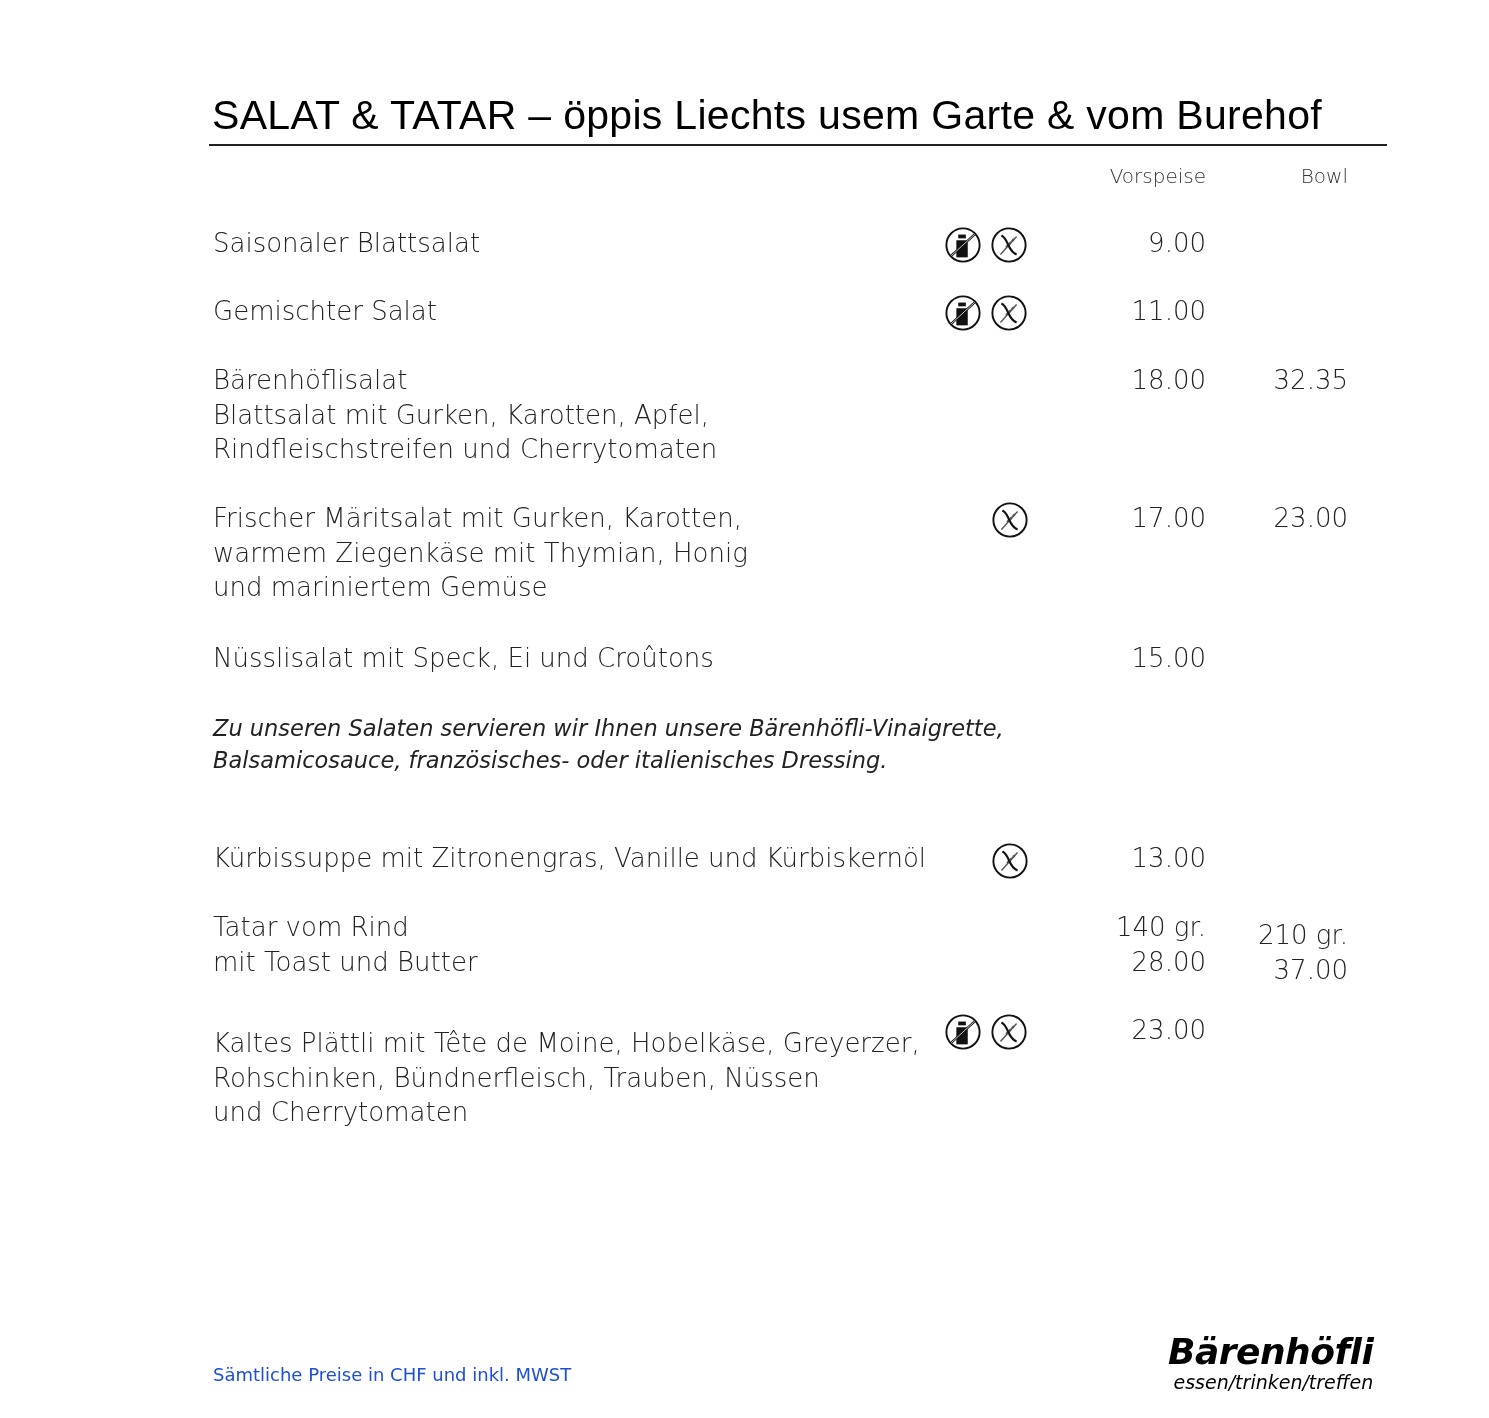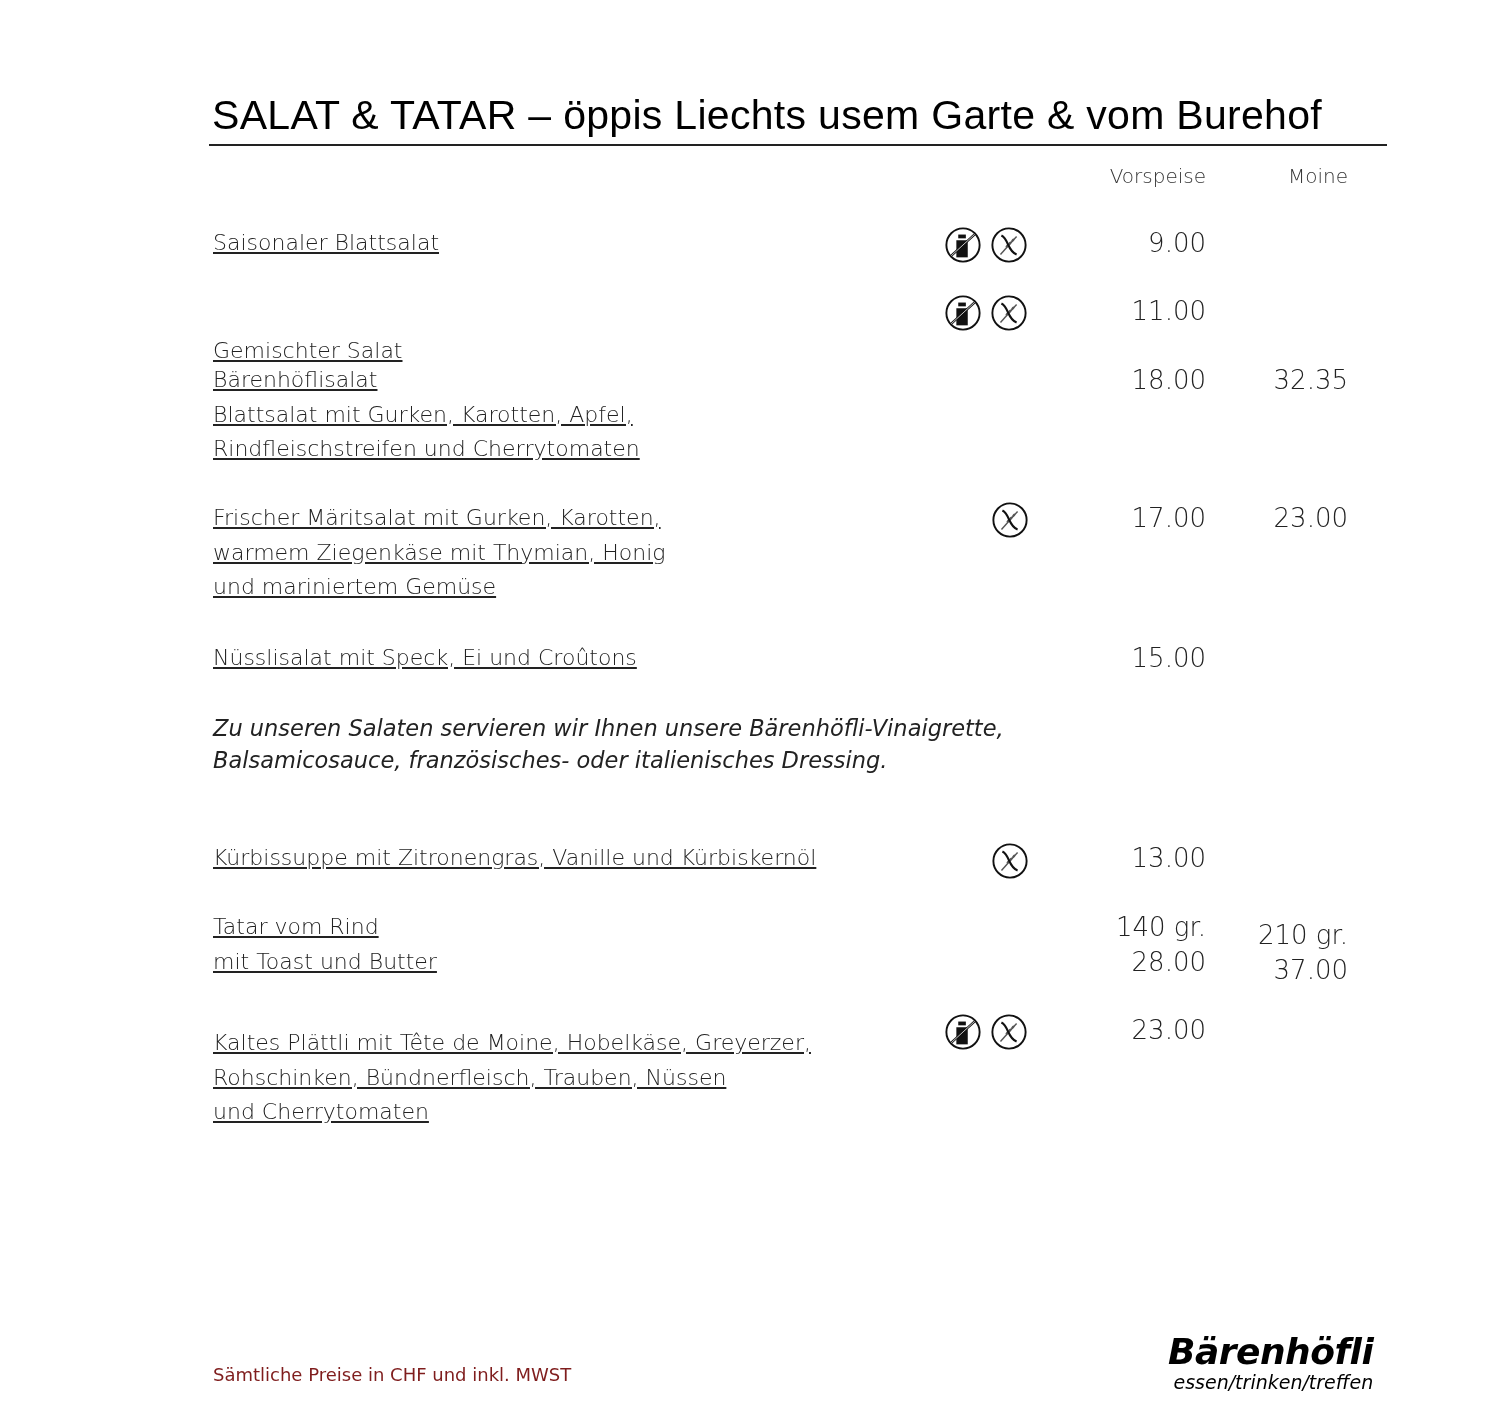--- a/index.html
+++ b/index.html
@@ -6,42 +6,42 @@
   body { width: 1489px; height: 1418px; position: relative; overflow: hidden;
          font-family: "DejaVu Sans", sans-serif; color: #1a1a1a; }
   .title { position: absolute; left: 212px; top: 92px; font-family: "Liberation Sans", sans-serif;
            font-size: 41px; letter-spacing: 0.3px; color: #000; white-space: nowrap; }
   .rule { position: absolute; left: 209px; top: 144px; width: 1178px; height: 0;
           border-top: 2px solid #222; }
   .colhead { position: absolute; top: 164px; font-size: 20px; color: #333; font-weight: 300; }
   .col-v { right: 283px; }
   .col-b { right: 141px; }
   .item { position: absolute; left: 213px; }
-  .name { font-size: 22px; line-height: 34.5px; white-space: pre-line; font-weight: 300; color: #222; text-decoration: underline; }
+  .name { font-size: 26px; line-height: 34.5px; white-space: pre-line; font-weight: 300; color: #222; }
   .icons { position: absolute; left: 944px; display: flex; gap: 8px; }
   .icon { width: 38px; height: 38px; display: inline-block; }
   .price { position: absolute; font-size: 26px; line-height: 34.5px; text-align: right; white-space: pre-line; color: #222; font-weight: 300; }
   .p-v { right: 283px; }
   .p-b { right: 141px; }
   .note { position: absolute; left: 213px; top: 712px; font-size: 22.5px; line-height: 32px;
           font-style: italic; white-space: pre-line; color: #222; font-weight: 300; }
-  .footer { position: absolute; left: 213px; top: 1364px; font-size: 18px; color: #7f1d1d; }
+  .footer { position: absolute; left: 213px; top: 1364px; font-size: 18px; color: #1d4ed8; }
   .logo { position: absolute; left: 1168px; top: 1318px; text-align: right; margin-top: 14px; }
   .logo-main { font-family: "DejaVu Sans", sans-serif; font-weight: bold; font-style: italic;
                font-size: 36px; line-height: 40px; color: #000; letter-spacing: -0.5px; }
   .logo-sub { font-family: "DejaVu Sans", sans-serif; font-style: italic; font-size: 19px;
               line-height: 20px; color: #000; }
 </style>
 </head>
 <body>
 
 <div class="title">SALAT &amp; TATAR – öppis Liechts usem Garte &amp; vom Burehof</div>
 <div class="rule"></div>
 <div class="colhead col-v">Vorspeise</div>
-<div class="colhead col-b">Moine</div>
+<div class="colhead col-b">Bowl</div>
 
 <div id="menu">
     <div>
       <div class="item name" style="top: 226px;">Saisonaler Blattsalat</div>
       <div class="icons" style="top: 226px;">
         <span class="icon"><svg viewBox="0 0 40 40" width="38" height="38">
             <circle cx="20" cy="20" r="17.5" fill="#fff" stroke="#111" stroke-width="2"></circle>
             <rect x="15" y="9" width="8" height="4" fill="#111"></rect>
             <path d="M13 15 h12 v18 h-12 z" fill="#111"></path>
             <line x1="8" y1="31" x2="32" y2="9" stroke="#111" stroke-width="2.4"></line>
@@ -54,21 +54,21 @@
             <ellipse cx="21" cy="18" rx="2" ry="1.2" fill="#555" transform="rotate(-45 21 18)"></ellipse>
             <ellipse cx="18" cy="21" rx="2" ry="1.2" fill="#555" transform="rotate(-45 18 21)"></ellipse>
             <path d="M12 10 C20 14, 18 26, 28 30" fill="none" stroke="#111" stroke-width="2.2"></path>
             <path d="M28 10 C22 16, 16 22, 11 28" fill="none" stroke="#111" stroke-width="0"></path>
           </svg></span>
       </div>
       <div class="price p-v" style="top: 226px;">9.00</div>
       <div class="price p-b" style="top: 226px;"></div>
     </div>
     <div>
-      <div class="item name" style="top: 294px; margin-top: 40px;">Gemischter Salat</div>
+      <div class="item name" style="top: 294px;">Gemischter Salat</div>
       <div class="icons" style="top: 294px;">
         <span class="icon"><svg viewBox="0 0 40 40" width="38" height="38">
             <circle cx="20" cy="20" r="17.5" fill="#fff" stroke="#111" stroke-width="2"></circle>
             <rect x="15" y="9" width="8" height="4" fill="#111"></rect>
             <path d="M13 15 h12 v18 h-12 z" fill="#111"></path>
             <line x1="8" y1="31" x2="32" y2="9" stroke="#111" stroke-width="2.4"></line>
             <line x1="8" y1="31" x2="32" y2="9" stroke="#fff" stroke-width="0.8"></line>
           </svg></span>
         <span class="icon"><svg viewBox="0 0 40 40" width="38" height="38">
             <circle cx="20" cy="20" r="17.5" fill="#fff" stroke="#111" stroke-width="2"></circle>

